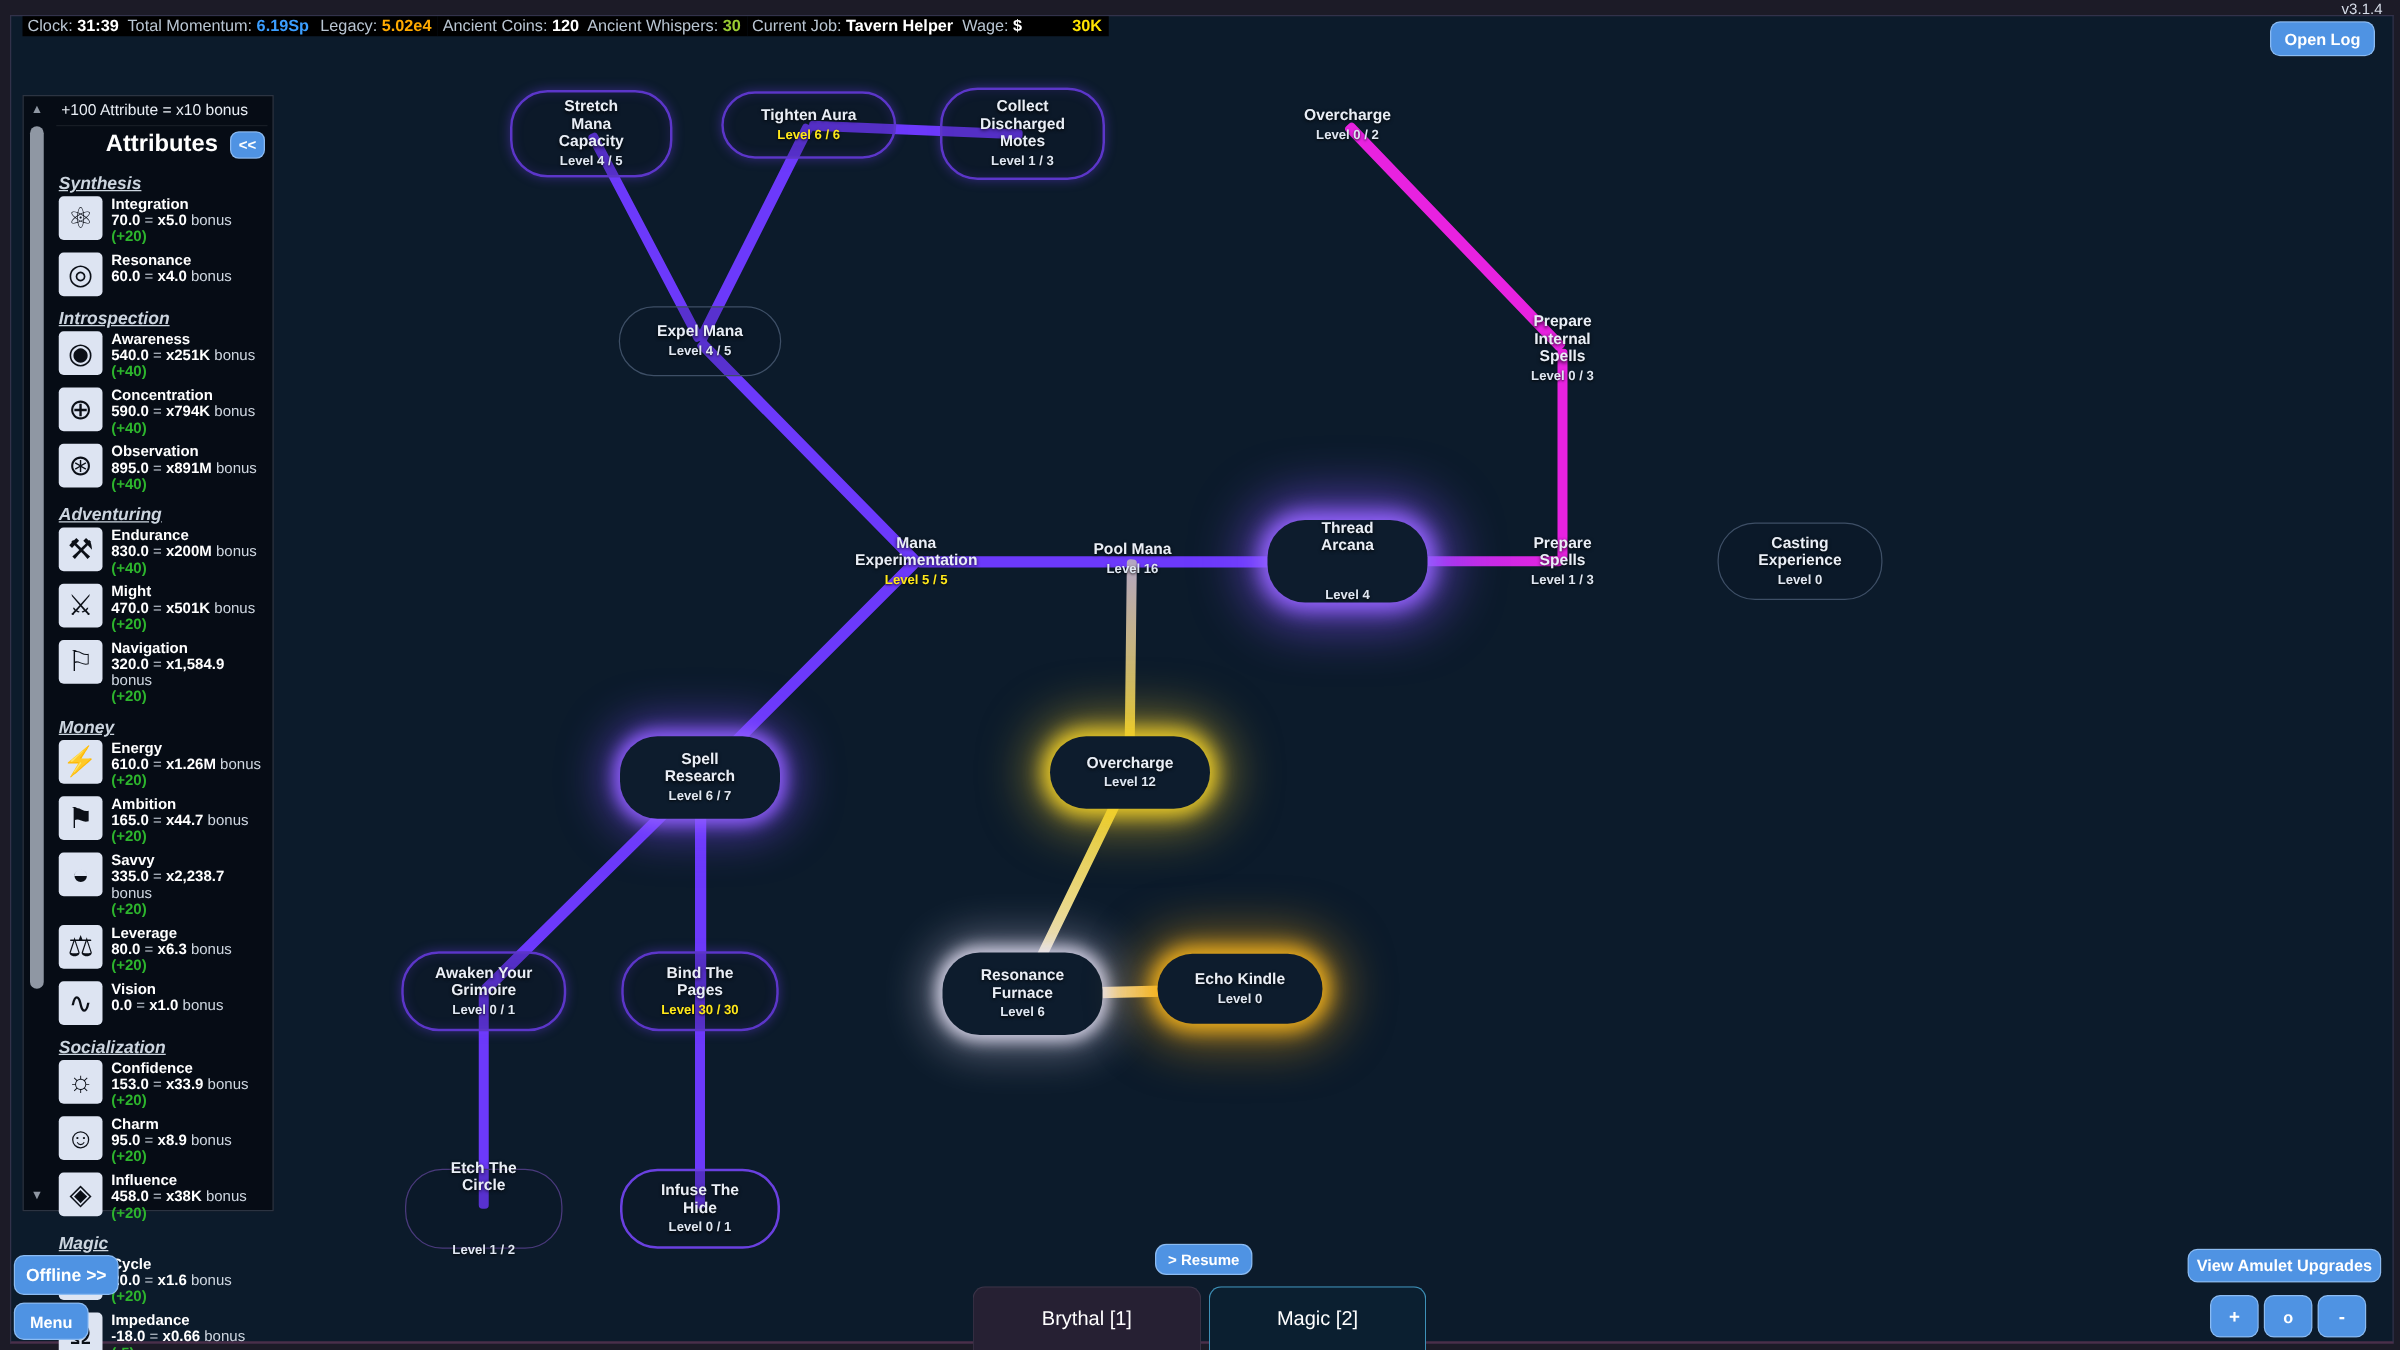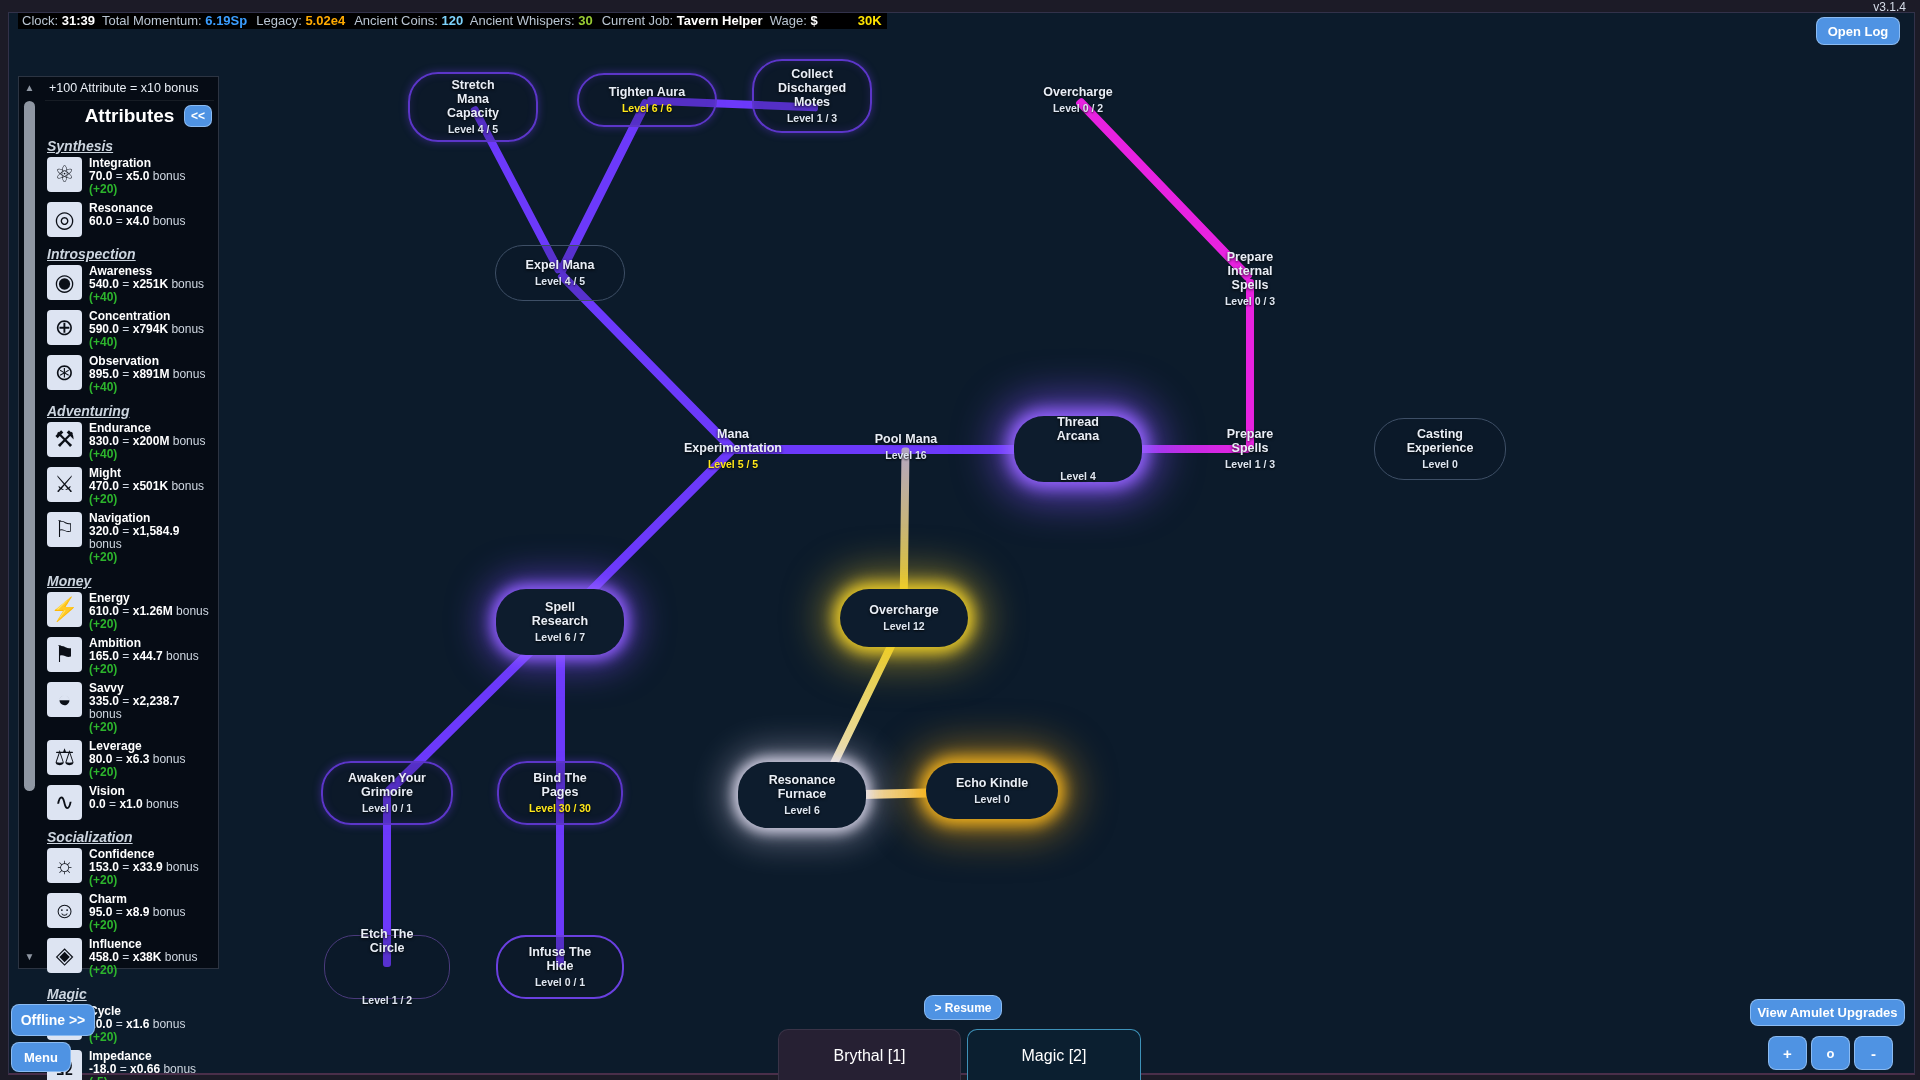--- a/index.html
+++ b/index.html
@@ -114,21 +114,21 @@
     <div class="edge" style="width: 196.787px; height: 8px; left: 762.607px; top: 702.5px; transform: rotate(2.02308rad); background: linear-gradient(90deg, rgb(227, 200, 30), rgb(239, 227, 205));"></div>
     <div class="edge" style="width: 174.046px; height: 9px; left: 817.977px; top: 788.5px; transform: rotate(-0.0229844rad); background: linear-gradient(90deg, rgb(240, 226, 194), rgb(242, 179, 28));"></div>
     <div class="node s-border-purple" style="left: 408px; top: 72px; width: 130px; height: 70px;">
       <span class="nlabel" style="max-width: 72px;">Stretch Mana Capacity</span>
       <span class="nlevel" style="color: rgb(223, 231, 242);">Level 4 / 5</span>
     </div>
     <div class="node s-border-purple" style="left: 577px; top: 73px; width: 140px; height: 54px;">
       <span class="nlabel" style="max-width: 130px;">Tighten Aura</span>
       <span class="nlevel" style="color: rgb(255, 232, 26);">Level 6 / 6</span>
     </div>
-    <div class="node s-border-purple" style="left: 752px; top: 59px; width: 120px; height: 74px;">
+    <div class="node s-border-purple" style="left: 752px; top: 70px; width: 132px; height: 74px;">
       <span class="nlabel" style="max-width: 92px;">Collect Discharged Motes</span>
       <span class="nlevel" style="color: rgb(223, 231, 242);">Level 1 / 3</span>
     </div>
     <div class="node s-none" style="left: 1013px; top: 78px; width: 130px; height: 44px;">
       <span class="nlabel" style="max-width: 130px;">Overcharge</span>
       <span class="nlevel" style="color: rgb(223, 231, 242);">Level 0 / 2</span>
     </div>
     <div class="node s-border-faint" style="left: 495px; top: 245px; width: 130px; height: 56px;">
       <span class="nlabel" style="max-width: 130px;">Expel Mana</span>
       <span class="nlevel" style="color: rgb(223, 231, 242);">Level 4 / 5</span>
@@ -166,42 +166,42 @@
       <span class="nlevel" style="color: rgb(223, 231, 242);">Level 12</span>
     </div>
     <div class="node s-border-purple" style="left: 321px; top: 761px; width: 132px; height: 64px;">
       <span class="nlabel" style="max-width: 100px;">Awaken Your Grimoire</span>
       <span class="nlevel" style="color: rgb(223, 231, 242);">Level 0 / 1</span>
     </div>
     <div class="node s-border-purple" style="left: 497px; top: 761px; width: 126px; height: 64px;">
       <span class="nlabel" style="max-width: 70px;">Bind The Pages</span>
       <span class="nlevel" style="color: rgb(255, 232, 26);">Level 30 / 30</span>
     </div>
-    <div class="node s-glow-white" style="left: 738px; top: 762px; width: 128px; height: 66px;">
+    <div class="node s-glow-white" style="left: 754px; top: 762px; width: 128px; height: 66px;">
       <span class="nlabel" style="max-width: 90px;">Resonance Furnace</span>
       <span class="nlevel" style="color: rgb(223, 231, 242);">Level 6</span>
     </div>
     <div class="node s-glow-orange" style="left: 926px; top: 763px; width: 132px; height: 56px;">
       <span class="nlabel" style="max-width: 132px;">Echo Kindle</span>
       <span class="nlevel" style="color: rgb(223, 231, 242);">Level 0</span>
     </div>
     <div class="node s-border-faint-purple" style="left: 324px; top: 935px; width: 126px; height: 64px;">
       <span class="nlabel" style="max-width: 70px;">Etch The Circle</span>
       <span class="nlevel" style="color: rgb(223, 231, 242); margin-top: 39px;">Level 1 / 2</span>
     </div>
     <div class="node s-border-purple-bright" style="left: 496px; top: 935px; width: 128px; height: 64px;">
       <span class="nlabel" style="max-width: 82px;">Infuse The Hide</span>
       <span class="nlevel" style="color: rgb(223, 231, 242);">Level 0 / 1</span>
     </div>
   </div>
 
 <div id="status">
     <div class="status-line"><span style="color: rgb(185, 197, 210);">Clock: </span><b style="color: rgb(255, 255, 255);">31:39</b><span style="color: rgb(185, 197, 210);">  Total Momentum: </span><b style="color: rgb(59, 158, 255);">6.19Sp</b></div>
     <div class="status-line"><span style="color: rgb(185, 197, 210);">Legacy: </span><b style="color: rgb(255, 170, 0);">5.02e4</b></div>
-    <div class="status-line"><span style="color: rgb(185, 197, 210);">Ancient Coins: </span><b style="color: #7dd3fc; margin-top: 19px;">120</b><span style="color: rgb(185, 197, 210);">  Ancient Whispers: </span><b style="color: rgb(153, 204, 51);">30</b></div>
+    <div class="status-line"><span style="color: rgb(185, 197, 210);">Ancient Coins: </span><b style="color: #ffffff; margin-top: 19px;">120</b><span style="color: rgb(185, 197, 210);">  Ancient Whispers: </span><b style="color: rgb(153, 204, 51);">30</b></div>
     <div class="status-line"><span style="color: rgb(185, 197, 210);">Current Job: </span><b style="color: rgb(255, 255, 255);">Tavern Helper</b><span style="color: rgb(185, 197, 210);">  Wage: </span><b style="color: rgb(255, 255, 255);">$</b><b style="color: rgb(255, 228, 0); padding-left: 40px;">30K</b></div>
   </div>
 
 <div id="sidebar">
   <div id="sb-scroll">
     <div class="sb-arrow" id="sb-arrow-up">▲</div>
     <div id="sb-thumb"></div>
     <div class="sb-arrow" id="sb-arrow-down">▼</div>
   </div>
   <div id="sb-content">

